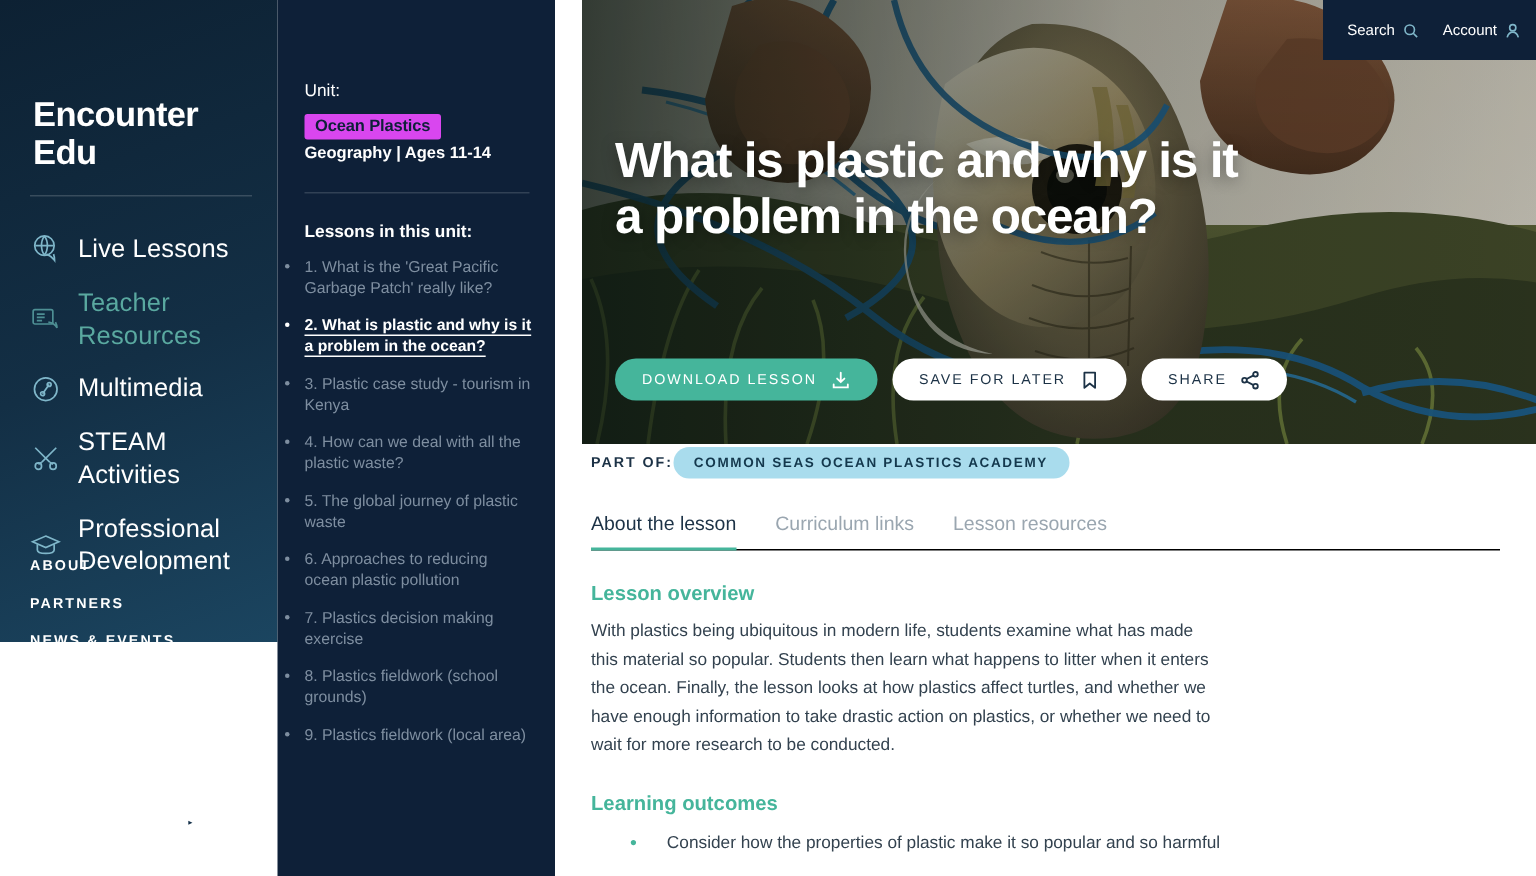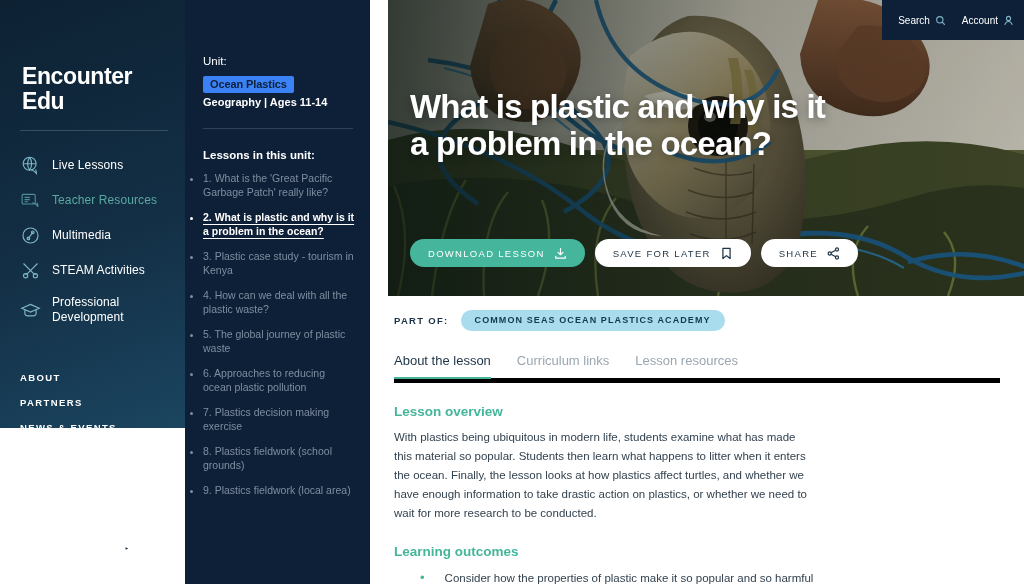--- a/index.html
+++ b/index.html
@@ -29,21 +29,21 @@
   #sb-div-1 { top: 130px; }
   #sb-div-2 { top: 487px; }
 
   .nav-main { position: absolute; left: 0; top: 148px; width: 185px; }
   .nav-item {
     display: flex; align-items: center; gap: 11px;
     padding: 7px 12px 7px 20px; cursor: pointer;
     min-height: 34px;
   }
   .nav-item .nav-label {
-    font-size: 12px; color: #ffffff; line-height: 1.28;
+    font-size: 17px; color: #ffffff; line-height: 1.28;
     letter-spacing: 0.1px;
   }
   .nav-item.active .nav-label { color: #5aa9a0; }
   .nav-item .nav-ico { width: 21px; height: 21px; flex: 0 0 21px;
     display: block; color: #7fb6c9; }
   .nav-item.active .nav-ico { color: #4e8f94; }
   .nav-item .nav-ico svg { display: block; width: 21px; height: 21px; }
 
   .nav-secondary { position: absolute; left: 0; top: 365px; width: 185px; }
   .nav-sec-item {
@@ -69,21 +69,21 @@
     position: absolute; left: 185px; top: 0; width: 185px; height: 584px;
     background: #0e2038;
     padding: 0;
   }
   .unit-label {
     position: absolute; left: 18px; top: 55px;
     font-size: 11.5px; color: #ffffff;
   }
   .unit-chip {
     position: absolute; left: 18px; top: 76px;
-    background: #3b82f6; color: #0e2038;
+    background: #d946ef; color: #0e2038;
     font-size: 11px; font-weight: 700;
     padding: 2px 7px 3px 7px; border-radius: 2px;
     letter-spacing: -0.1px; cursor: pointer;
   }
   .unit-meta {
     position: absolute; left: 18px; top: 96px;
     font-size: 11px; font-weight: 700; color: #ffffff;
   }
   #unit-div {
     position: absolute; left: 18px; top: 128px; width: 150px; height: 1px;
@@ -142,34 +142,34 @@
     color: #ffffff; font-size: 10px; cursor: pointer;
   }
   .top-link svg { display: block; width: 11px; height: 11px; color: #7fb6c9; }
 
   
   #content {
     position: absolute; left: 370px; top: 296px; width: 654px; height: 288px;
     background: #ffffff; padding: 0 24px;
   }
   .partof-row {
-    display: flex; align-items: center; gap: 12px;
-    padding-top: 14px;
+    display: flex; align-items: center; 
+    padding-top: 2px;
   }
   .partof-label {
     font-size: 9.5px; font-weight: 700; color: #1c3246; letter-spacing: 1.3px;
   }
   .partof-chip {
     background: #a9dced; color: #14384d;
     font-size: 9px; font-weight: 700; letter-spacing: 1.1px;
     padding: 5px 14px 6px 14px; border-radius: 11px; cursor: pointer;
   }
   .tabs {
     display: flex; gap: 26px; margin-top: 22px;
-    border-bottom: 5px solid #000000;
+    border-bottom: 1px solid #000000;
   }
   .tab {
     font-size: 13px; color: #9aa6b0; padding-bottom: 9px;
     cursor: pointer; border-bottom: 2.5px solid transparent;
     margin-bottom: -1px;
   }
   .tab.active { color: #1c3246; border-bottom-color: #45b59b; }
   .sec-head {
     color: #45b59b; font-size: 13.5px; font-weight: 700;
     margin-top: 21px;

